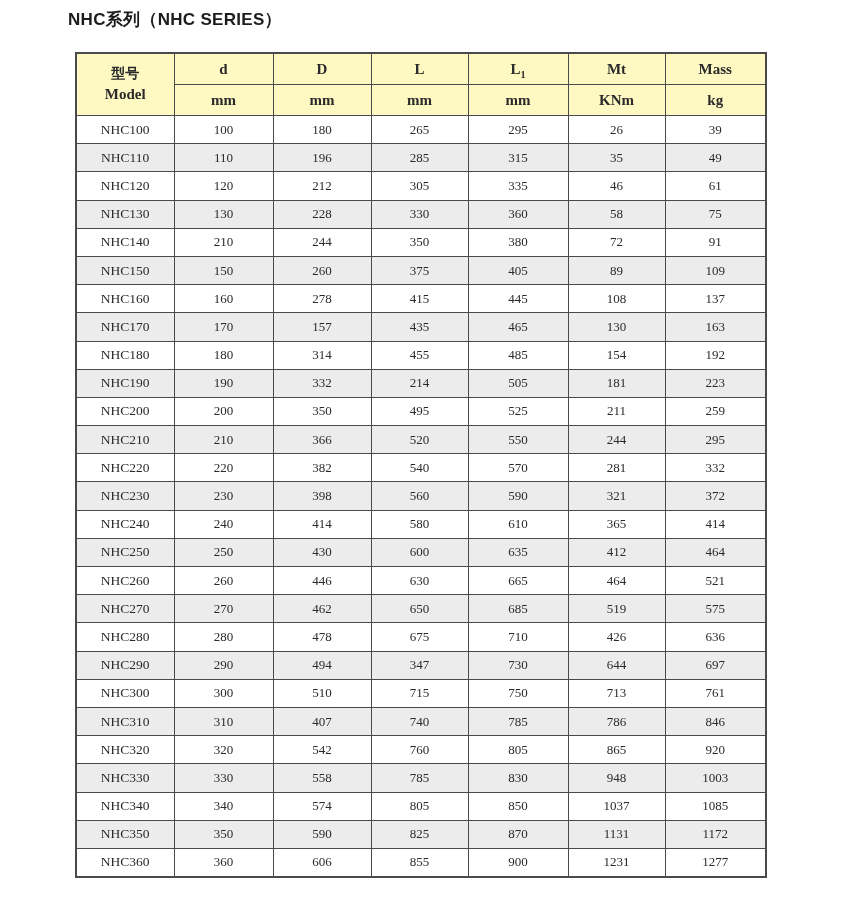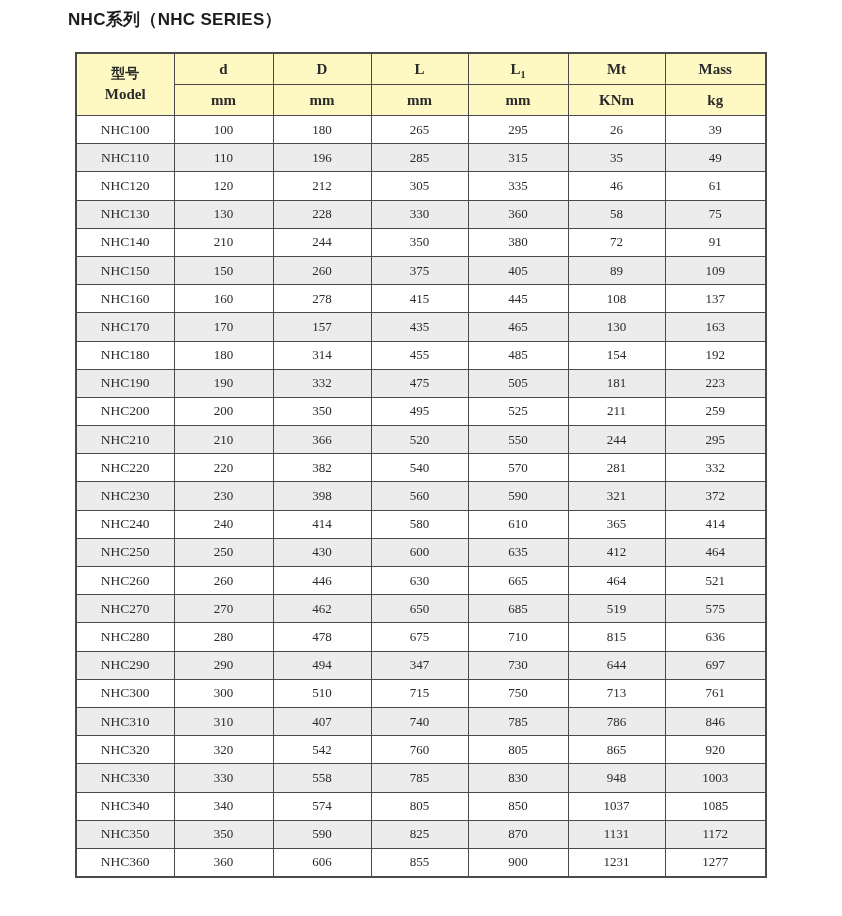--- a/index.html
+++ b/index.html
@@ -191,21 +191,21 @@
           <td>314</td>
           <td>455</td>
           <td>485</td>
           <td>154</td>
           <td>192</td>
         </tr>
         <tr class="alt">
           <td class="model-cell">NHC190</td>
           <td>190</td>
           <td>332</td>
-          <td>475</td>
+          <td>214</td>
           <td>505</td>
           <td>181</td>
           <td>223</td>
         </tr>
         <tr>
           <td class="model-cell">NHC200</td>
           <td>200</td>
           <td>350</td>
           <td>495</td>
           <td>525</td>
@@ -274,21 +274,21 @@
           <td>685</td>
           <td>519</td>
           <td>575</td>
         </tr>
         <tr>
           <td class="model-cell">NHC280</td>
           <td>280</td>
           <td>478</td>
           <td>675</td>
           <td>710</td>
-          <td>815</td>
+          <td>426</td>
           <td>636</td>
         </tr>
         <tr class="alt">
           <td class="model-cell">NHC290</td>
           <td>290</td>
           <td>494</td>
           <td>347</td>
           <td>730</td>
           <td>644</td>
           <td>697</td>

